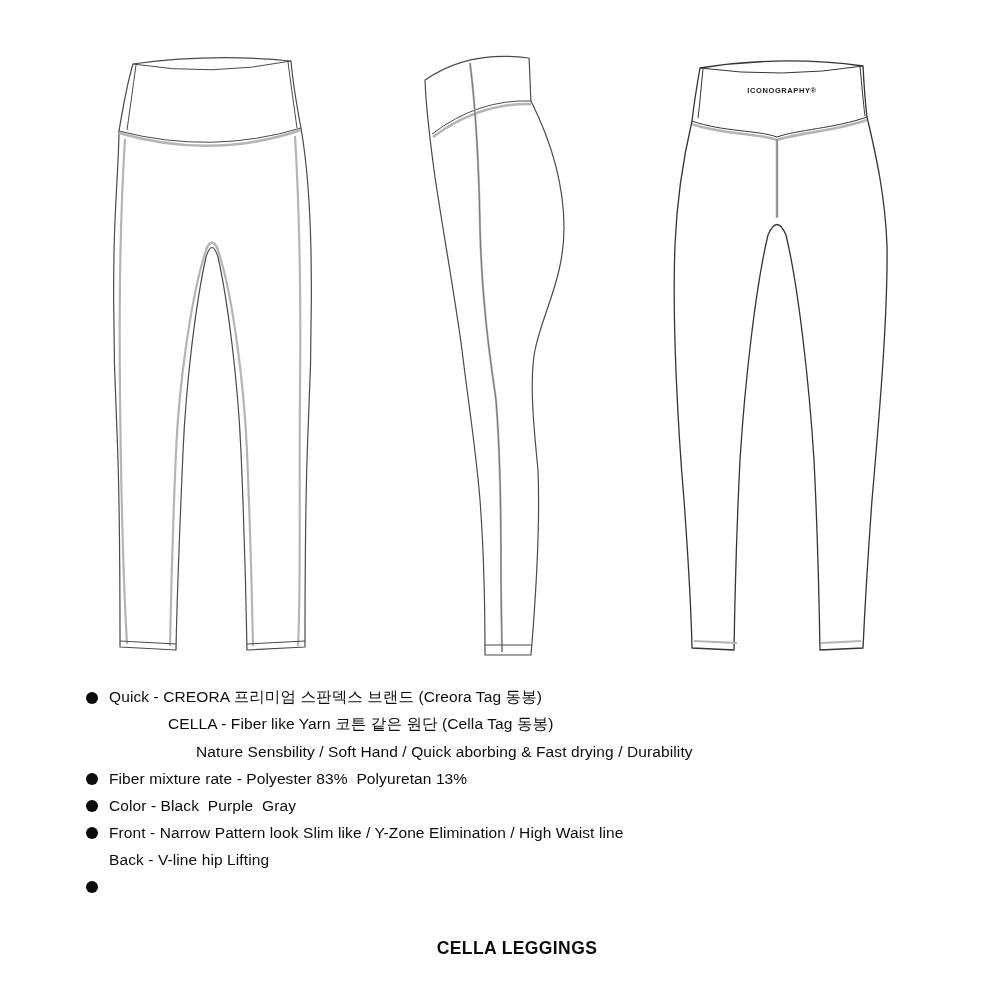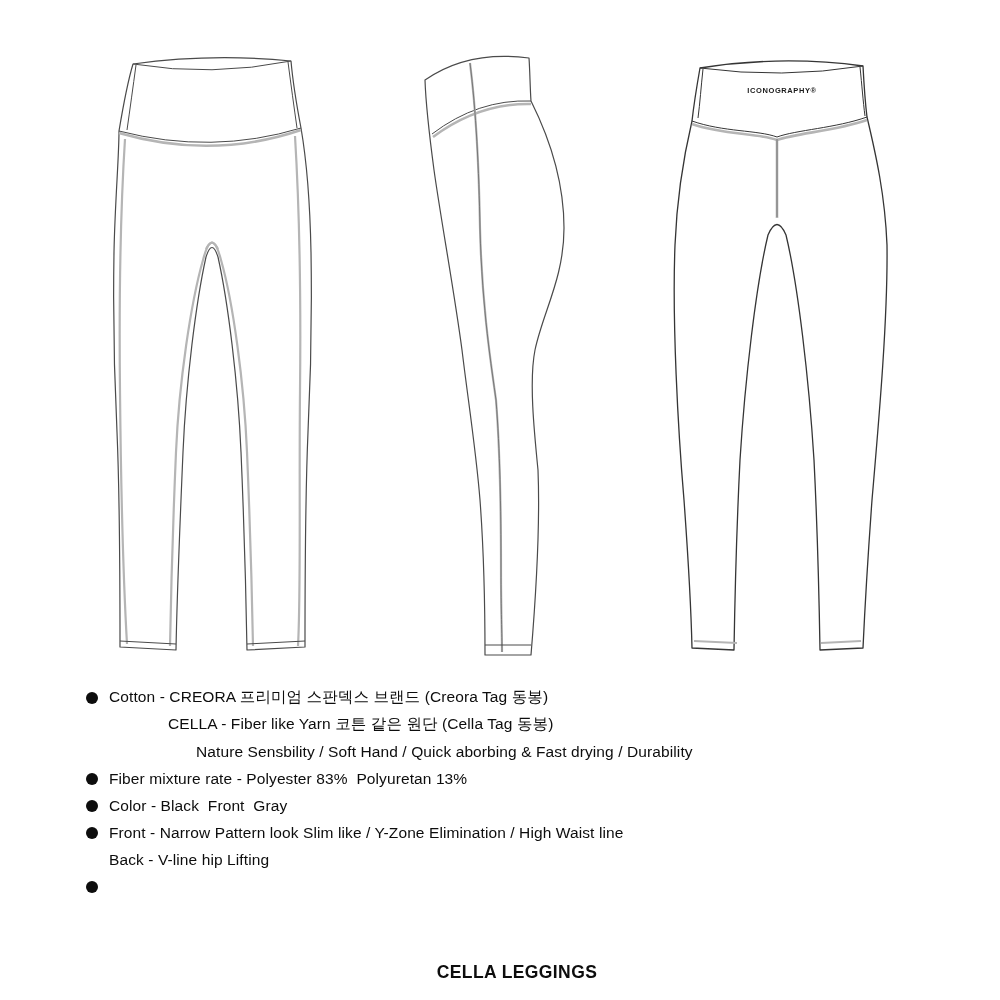--- a/index.html
+++ b/index.html
@@ -24,21 +24,21 @@
 
   .specs{position:absolute;left:86px;top:684px;width:830px;}
   .spec-row{display:flex;align-items:center;height:27px;}
   .bullet{width:12px;height:12px;border-radius:50%;background:#0d0d0d;
     flex:0 0 12px;margin-right:11px;}
   .spec-text{font-size:15.5px;color:#0d0d0d;white-space:pre-wrap;letter-spacing:0.1px;}
   .indent-sub{margin-left:82px;}
   .indent-sub2{margin-left:110px;}
   .indent-cont{margin-left:23px;}
 
-  .footer-title{position:absolute;left:34px;top:962px;width:966px;
+  .footer-title{position:absolute;left:34px;top:938px;width:966px;
     text-align:center;font-size:17.5px;font-weight:bold;letter-spacing:0.4px;color:#0d0d0d;}
 </style>
 </head>
 <body>
 
 <div class="page">
 
   <div class="views">
 
     <svg class="svg-front" width="272" height="612" viewBox="0 0 272 612">
@@ -121,35 +121,35 @@
       <path class="seam-core" d="M109,89 L109,167"></path>
       <path class="seam" d="M26,591 L69,593"></path>
       <path class="seam" d="M153,593 L193,591"></path>
       <text class="logo-text" x="114" y="43">ICONOGRAPHY®</text>
     </svg>
   </div>
 
   <div class="specs">
     <div class="spec-row">
       <span class="bullet"></span>
-      <span class="spec-text">Cotton - CREORA 프리미엄 스판덱스 브랜드 (Creora Tag 동봉)</span>
+      <span class="spec-text">Quick - CREORA 프리미엄 스판덱스 브랜드 (Creora Tag 동봉)</span>
     </div>
     <div class="spec-row">
       <span class="spec-text indent-sub">CELLA - Fiber like Yarn 코튼 같은 원단 (Cella Tag 동봉)</span>
     </div>
     <div class="spec-row">
       <span class="spec-text indent-sub2">Nature Sensbility / Soft Hand / Quick aborbing &amp; Fast drying / Durability</span>
     </div>
     <div class="spec-row">
       <span class="bullet"></span>
       <span class="spec-text">Fiber mixture rate - Polyester 83%  Polyuretan 13%</span>
     </div>
     <div class="spec-row">
       <span class="bullet"></span>
-      <span class="spec-text">Color - Black  Front  Gray</span>
+      <span class="spec-text">Color - Black  Purple  Gray</span>
     </div>
     <div class="spec-row">
       <span class="bullet"></span>
       <span class="spec-text">Front - Narrow Pattern look Slim like / Y-Zone Elimination / High Waist line</span>
     </div>
     <div class="spec-row">
       <span class="spec-text indent-cont">Back - V-line hip Lifting</span>
     </div>
     <div class="spec-row">
       <span class="bullet"></span>

